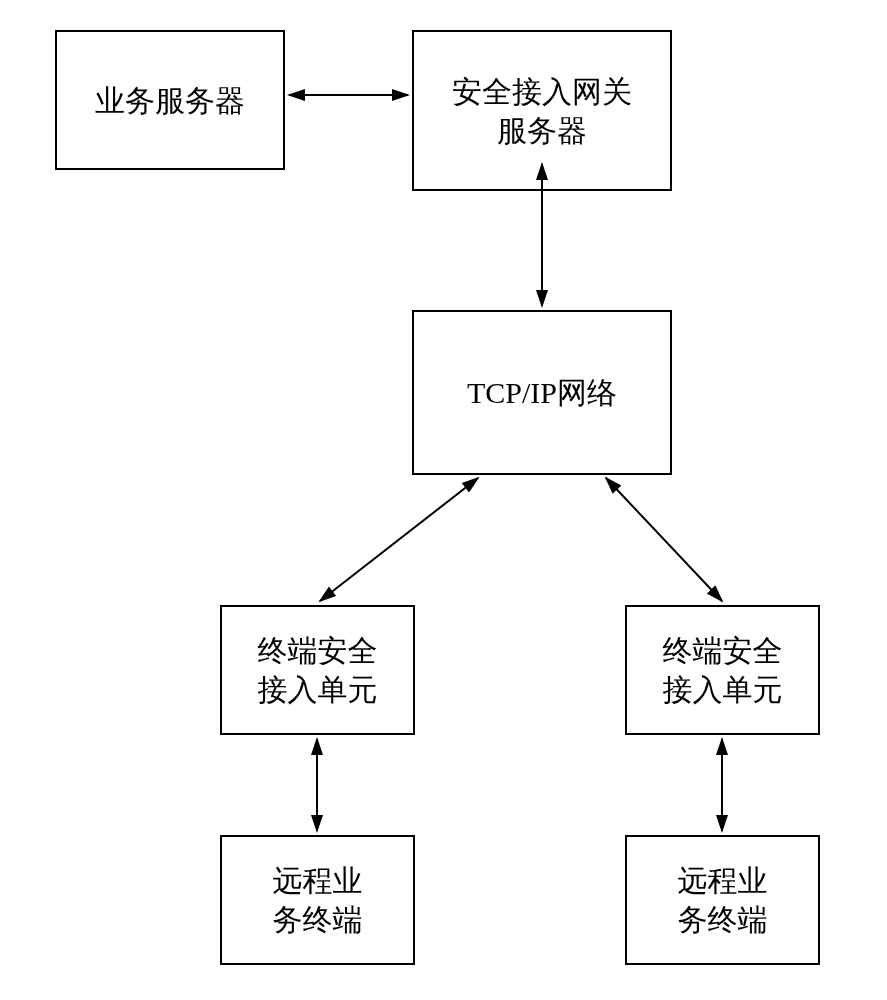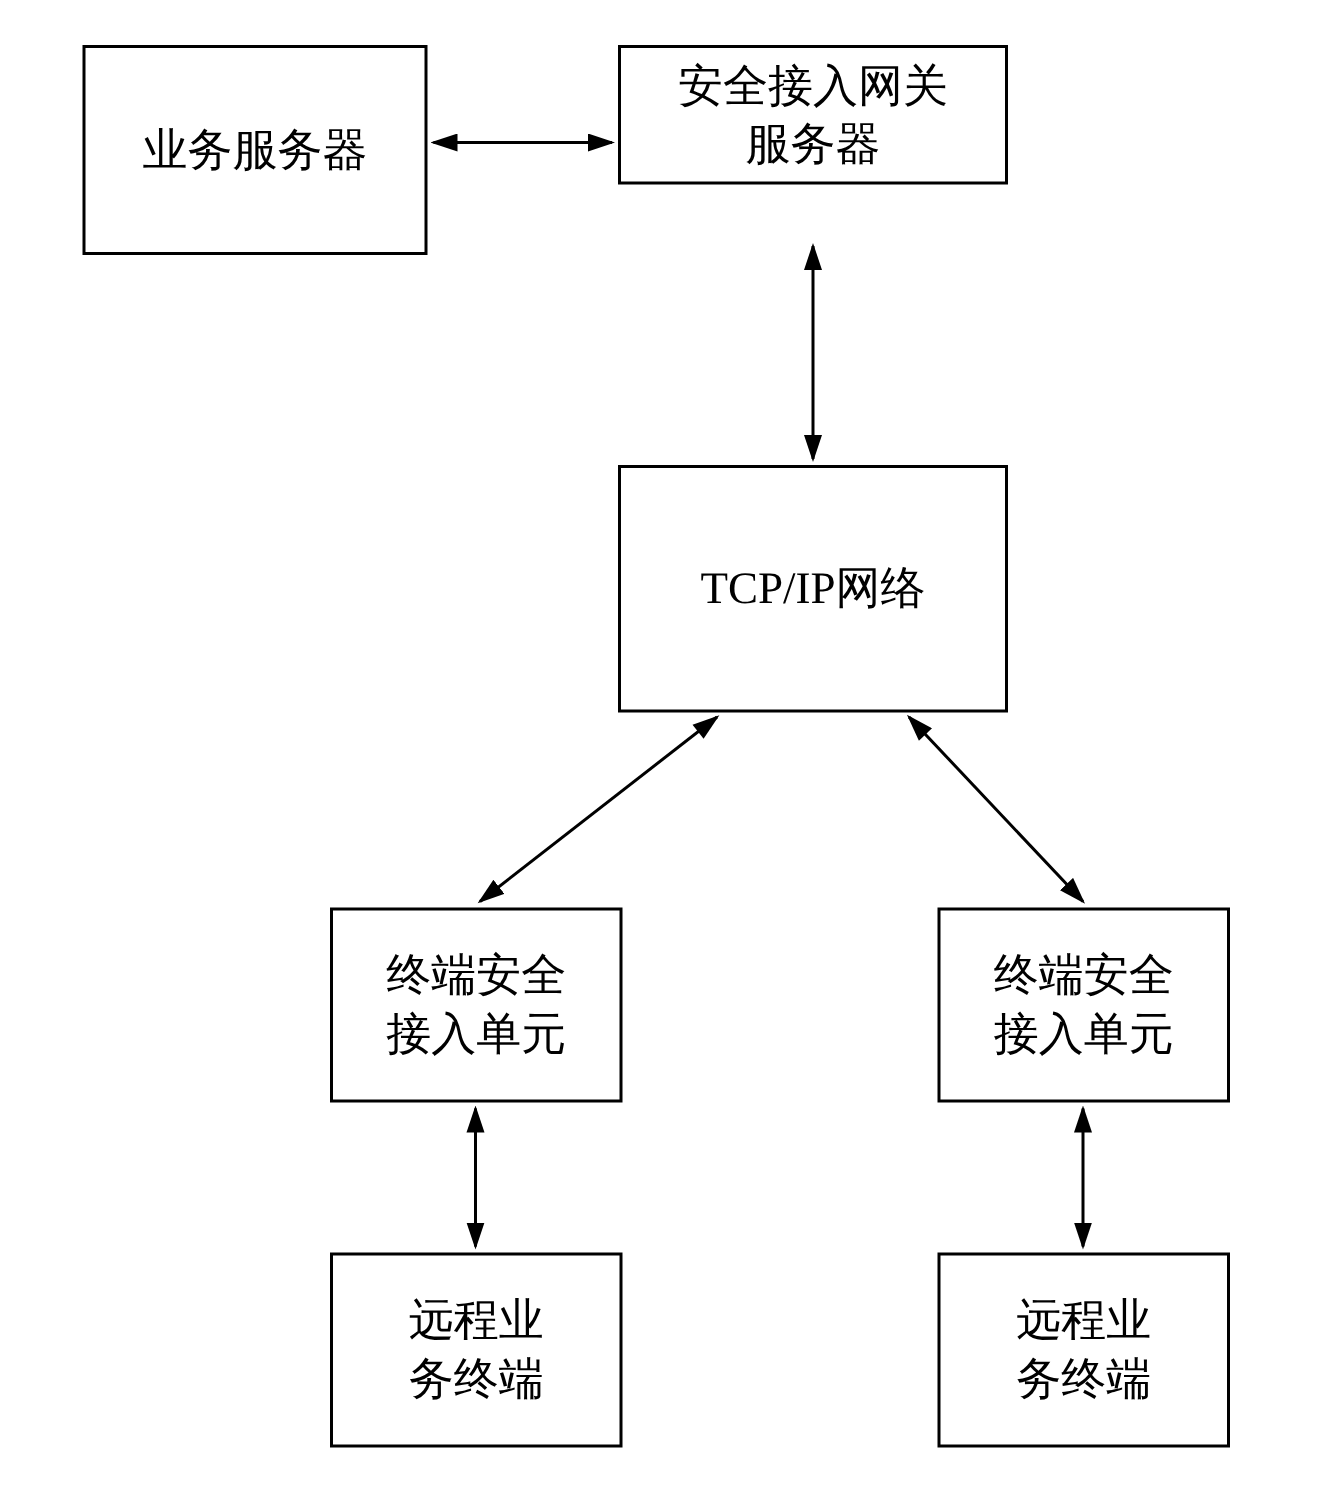--- a/index.html
+++ b/index.html
@@ -31,21 +31,21 @@
       overflow: visible;
     }
   </style>
 </head>
 <body>
 
 <div class="box" style="left:55px; top:30px; width:230px; height:140px;">
   <span>业务服务器</span>
 </div>
 
-<div class="box" style="left:412px; top:30px; width:260px; height:93px;">
+<div class="box" style="left:412px; top:30px; width:260px; height:161px;">
   <span>安全接入网关<br>服务器</span>
 </div>
 
 <div class="box" style="left:412px; top:310px; width:260px; height:165px;justify-content:center;">
   <span>TCP/IP网络</span>
 </div>
 
 <div class="box" style="left:220px; top:605px; width:195px; height:130px;">
   <span>终端安全<br>接入单元</span>
 </div>

